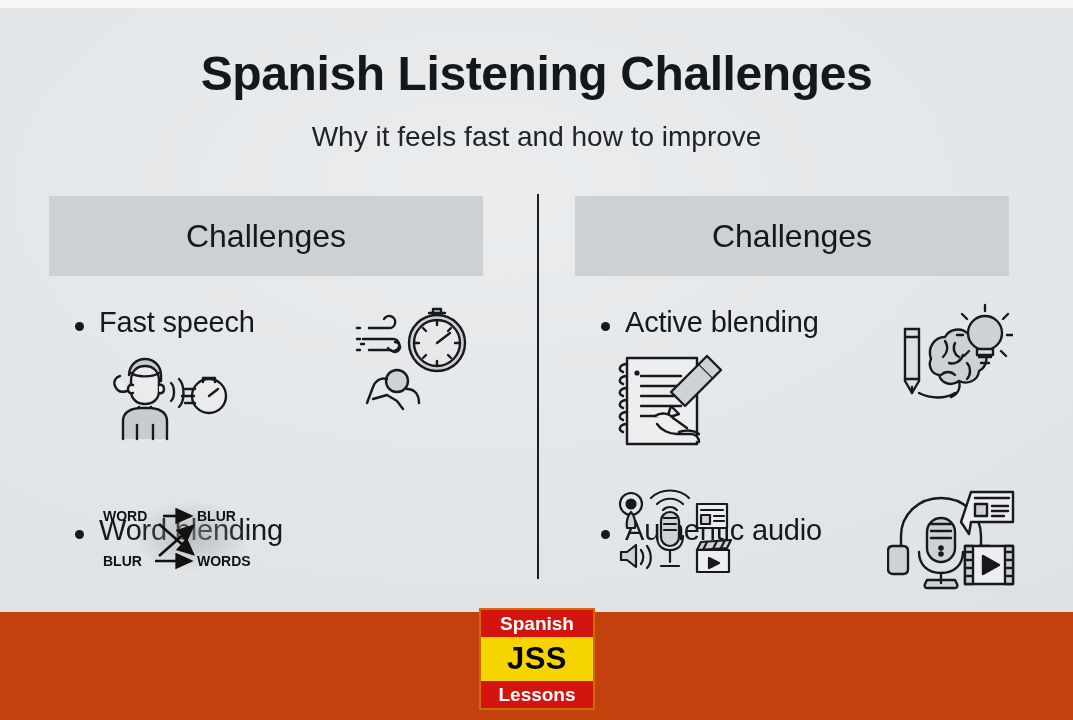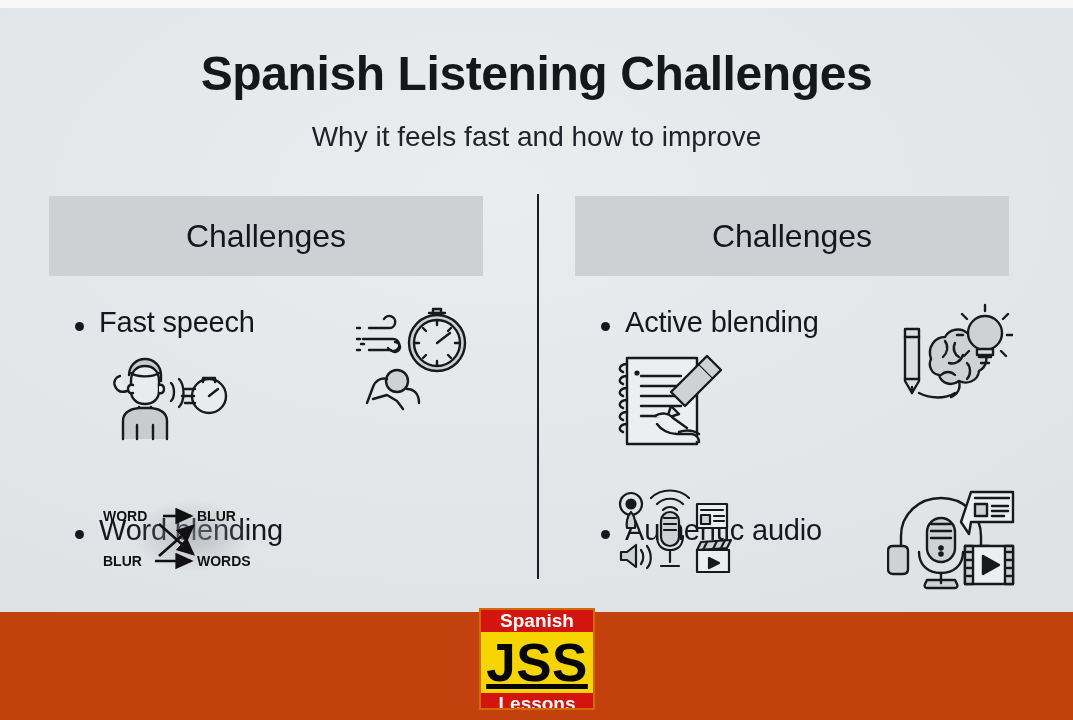--- a/index.html
+++ b/index.html
@@ -116,24 +116,23 @@
     font-size: 19px;
     font-weight: 700;
   }
   #logo-mid {
     flex: 1;
     background: #f5d400;
     display: flex;
     align-items: center;
     justify-content: center;
     color: #050505;
-    font-size: 53px;
+    font-size: 31px;
     font-weight: 700;
     letter-spacing: 0.5px;
-    text-decoration: underline;
   }
 </style>
 </head>
 <body>
 
 <div id="canvas">
 
   <div id="body-panel"></div>
 
   <div id="title">Spanish Listening Challenges</div>

